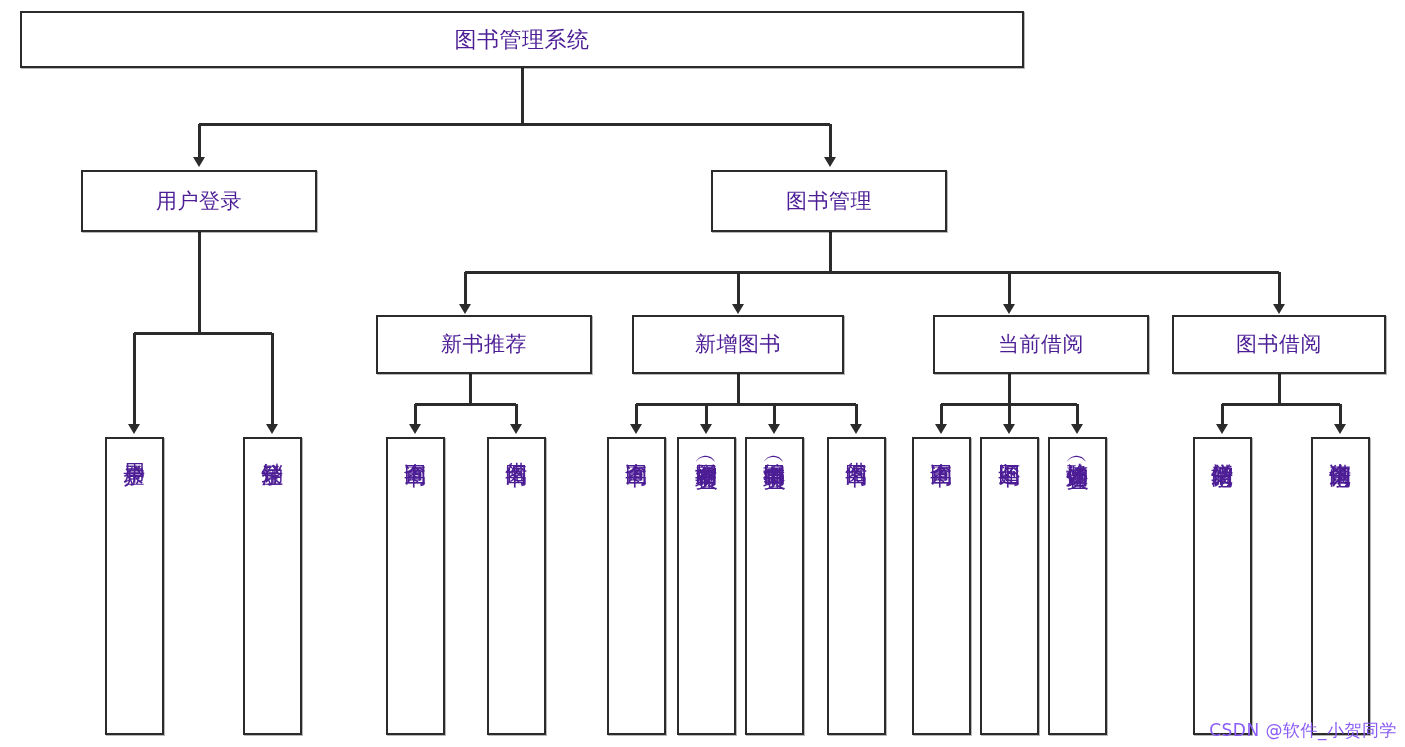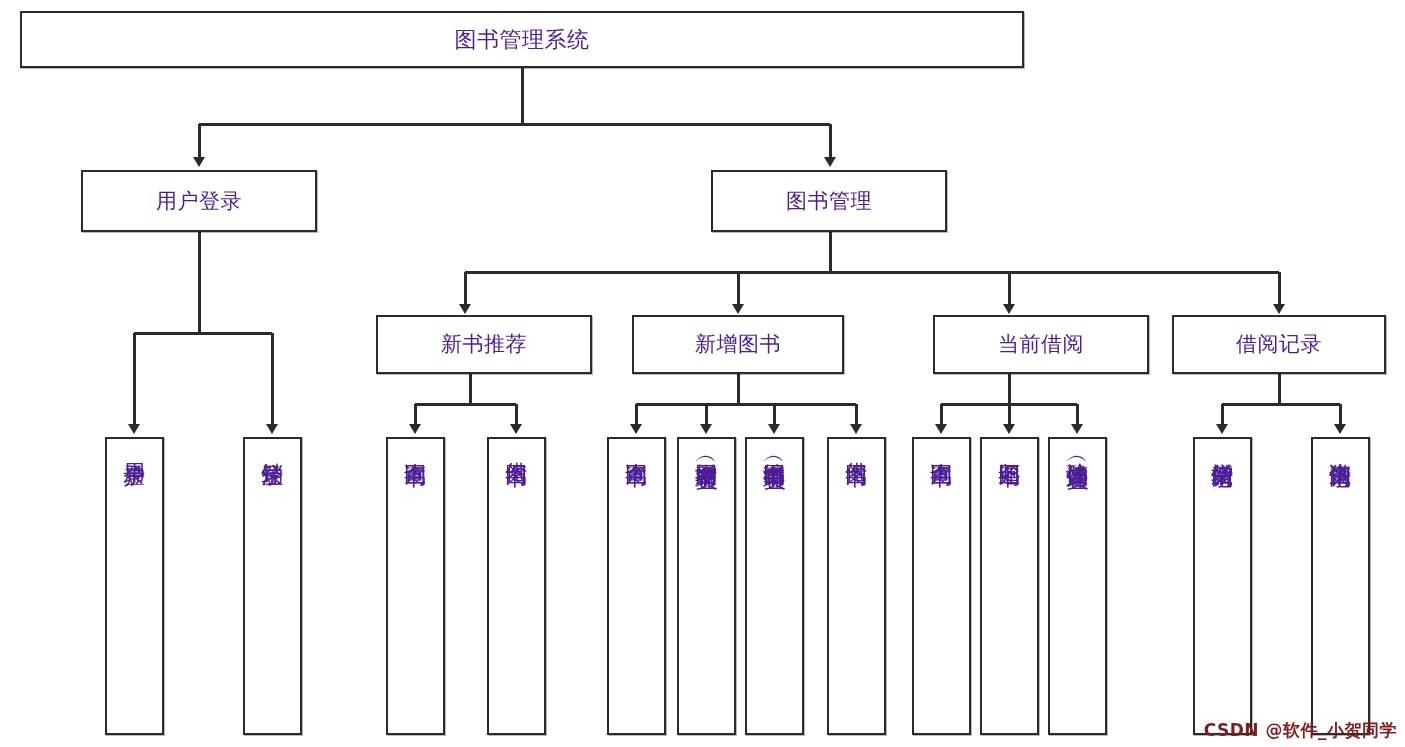--- a/index.html
+++ b/index.html
@@ -63,25 +63,24 @@
     text-orientation: upright;
     font-size: 22px;
     line-height: 1.06;
     letter-spacing: 1px;
   }
   #watermark {
     position: absolute;
     right: 8px;
     bottom: 5px;
     font-size: 17px;
-    color: #7f1d1d;
+    color: #8b5cf6;
     letter-spacing: 0.5px;
     user-select: none;
     white-space: pre;
-    font-weight: bold;
   }
 </style>
 </head>
 <body>
 
 <div id="diagram-root">
 
   <svg id="edges-layer" viewBox="0 0 1405 747" width="1405" height="747" xmlns="http://www.w3.org/2000/svg">
     <defs>
       <marker id="arrowhead" markerWidth="10" markerHeight="12" refX="1" refY="6" orient="auto" markerUnits="userSpaceOnUse">
@@ -152,21 +151,21 @@
 
   <div class="node horizontal" style="left:632px; top:315px; width:212px; height:59px;">
     <span class="node-label">新增图书</span>
   </div>
 
   <div class="node horizontal" style="left:901px; top:315px; width:216px; height:59px;margin-left:32px;">
     <span class="node-label">当前借阅</span>
   </div>
 
   <div class="node horizontal" style="left:1172px; top:315px; width:214px; height:59px;">
-    <span class="node-label">借阅记录</span>
+    <span class="node-label">图书借阅</span>
   </div>
 
   <div class="node vertical" style="left:105px; top:437px; width:59px; height:298px;">
     <span class="node-label">用户登录</span>
   </div>
 
   <div class="node vertical" style="left:243px; top:437px; width:59px; height:298px;">
     <span class="node-label">注销登录</span>
   </div>
 

